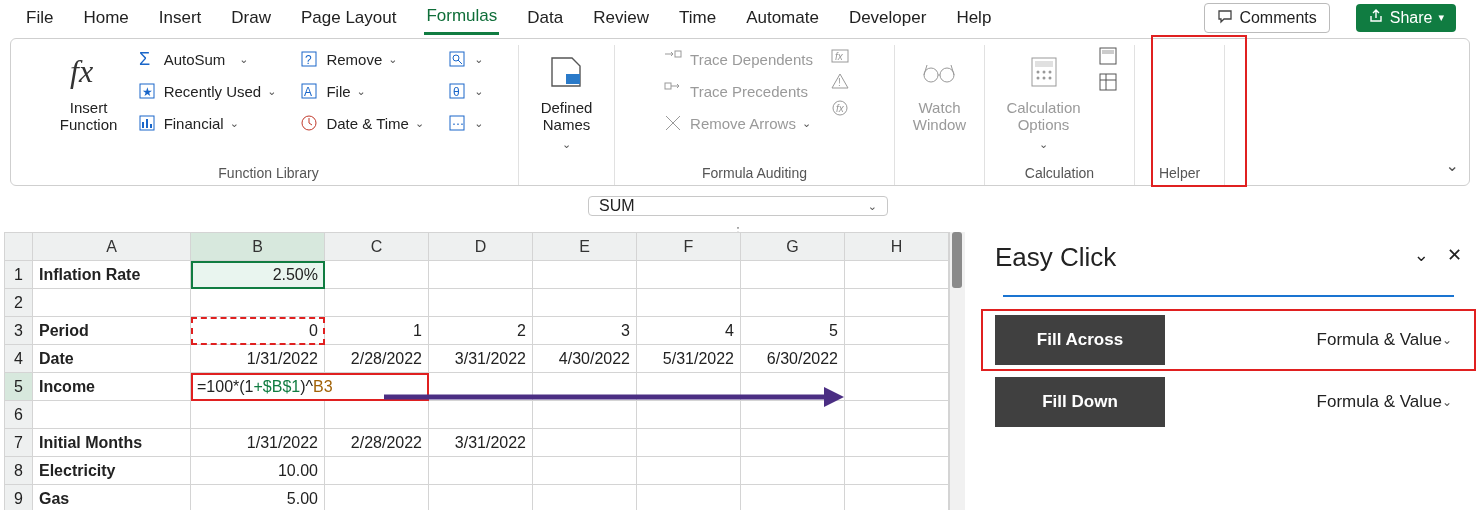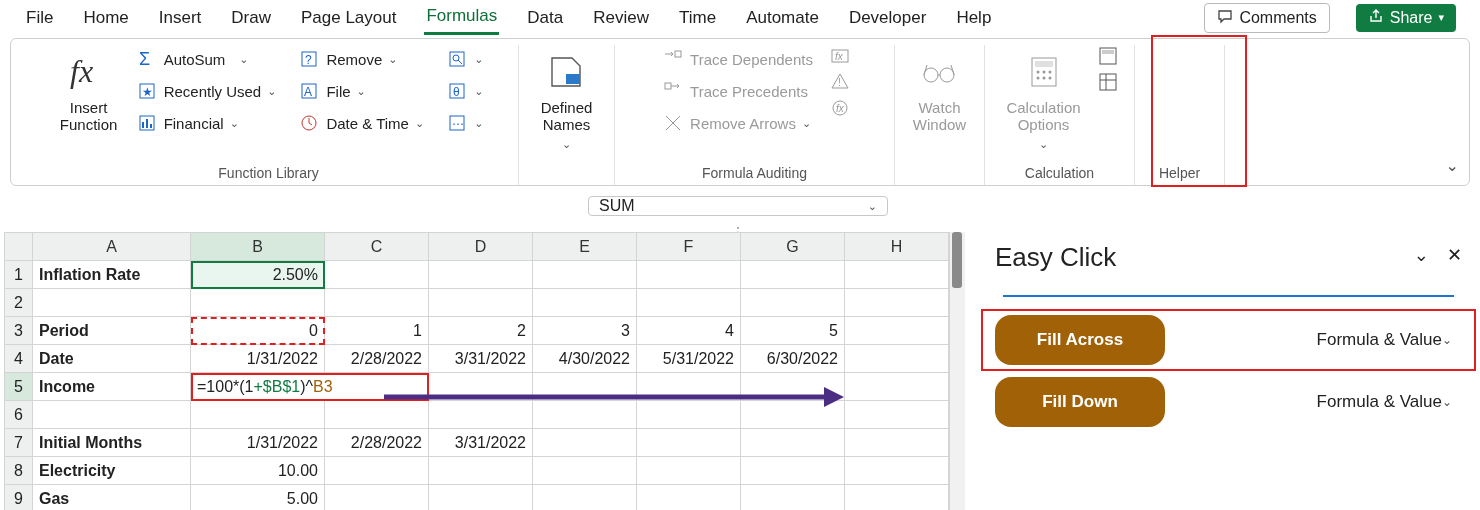--- a/index.html
+++ b/index.html
@@ -140,23 +140,23 @@
     position: relative;
   }
   .pane-title { font-size: 26px; font-weight: 300; color: #222; }
   .pane-close { position: absolute; top: 12px; right: 18px; display:flex; gap:18px; }
   .pane-hr { height: 2px; background: #1a74d1; margin: 22px 8px 18px 8px; }
   .pane-row {
     display: flex; align-items: stretch; gap: 12px; margin-bottom: 12px;
     position: relative;
   }
   .pane-btn {
-    flex: 0 0 170px; background: #a16207; color: #fff;
+    flex: 0 0 170px; background: #404040; color: #fff;
     display: flex; align-items: center; justify-content: center;
-    font-size: 17px; font-weight: 600; border-radius: 16px;
+    font-size: 17px; font-weight: 600;
   }
   .pane-select {
     flex: 1; border: none; display: flex; align-items: center;
     justify-content: flex-end; font-size: 17px; padding: 0 10px;
   }
   .red-box { position:absolute; border:2px solid #e02020; pointer-events:none; }
   .chev { font-size: 12px; color:#555; }
   .caret { font-size: 11px; color:#555; }
 </style>
 </head>

